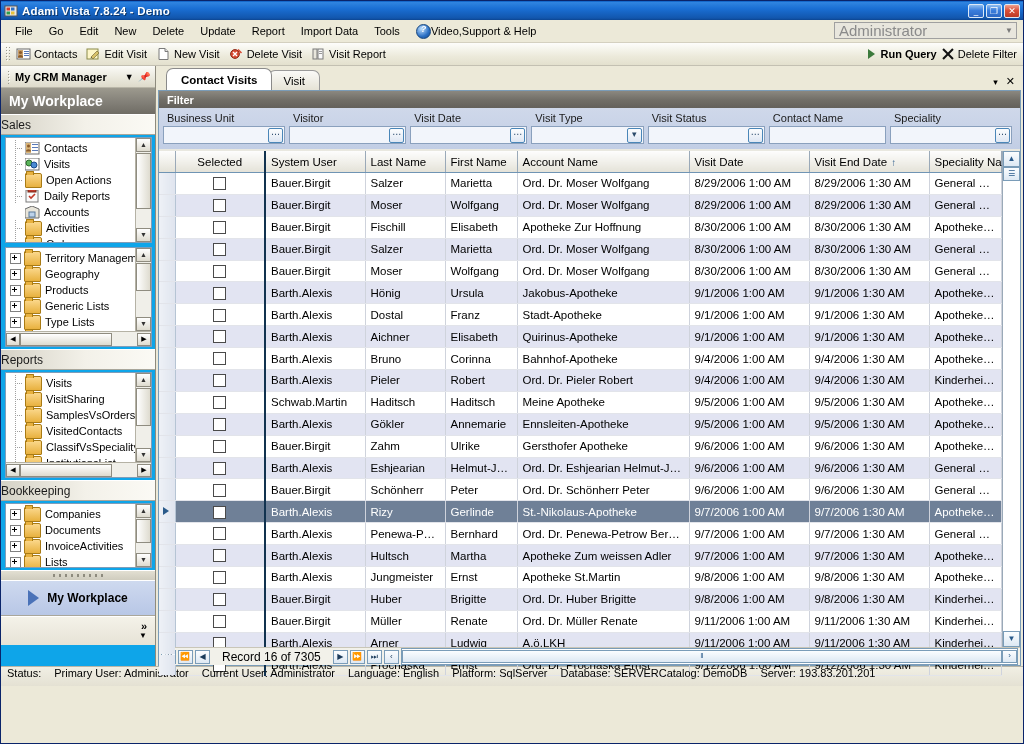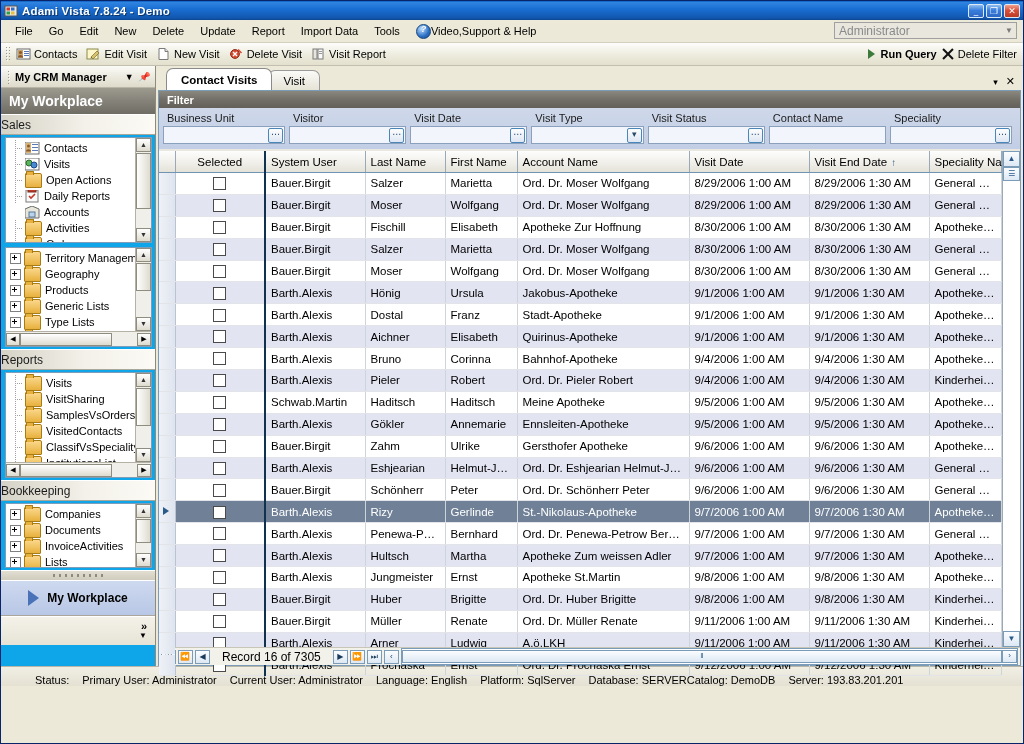--- a/index.html
+++ b/index.html
@@ -30,21 +30,21 @@
     border-bottom:1px solid #d4d0c0;padding-left:6px;position:relative;}
   .menuitem{padding:2px 8px;font-size:11px;color:#000;white-space:nowrap;}
   .menuitem.helpitem{display:flex;align-items:center;gap:0;}
   .helpglobe{width:13px;height:13px;border-radius:50%;
      background:radial-gradient(circle at 35% 30%,#bfe0ff,#2a6fc4 60%,#174a8c);
      border:1px solid #15457f;position:relative;flex:none;}
   .helpglobe:after{content:"?";position:absolute;left:0;right:0;top:-1px;
      text-align:center;color:#fff;font-size:9px;font-weight:bold;}
   .userbox{position:absolute;right:6px;top:2px;width:183px;height:17px;
     background:#e8e6dd;border:1px solid #a0a0a0;box-sizing:border-box;display:flex;align-items:center;}
-  .userbox span{padding-left:4px;color:#8a8a8a;font-size:12px;}
+  .userbox span{padding-left:4px;color:#8a8a8a;font-size:15px;}
   .userbox .arw{margin-left:auto;width:14px;text-align:center;color:#7a7a7a;font-size:8px;}
 
   
   .toolbar{height:22px;display:flex;align-items:center;
     background:linear-gradient(to bottom,#fdfdfb,#eceadb 60%,#e3e0ce);
     border-bottom:1px solid #c3c0b2;padding-left:4px;position:relative;}
   .grip{width:5px;height:16px;margin-right:3px;
     background-image:radial-gradient(circle,#fff 40%,transparent 41%),radial-gradient(circle,#9a9a8e 40%,transparent 41%);
     background-size:3px 3px;background-position:1px 1px,0 0;}
   .tbtn{display:flex;align-items:center;gap:3px;padding:1px 6px 1px 3px;font-size:11px;white-space:nowrap;}
@@ -179,22 +179,22 @@
   .reclbl{font-size:12px;padding:0 10px;white-space:nowrap;}
   .hsb{flex:1;height:15px;border:1px solid #7a9cb8;background:#fff;display:flex;align-items:center;min-width:0;}
   .hsb-thumb{flex:1;height:13px;background:linear-gradient(to bottom,#fbfdff,#dde8f3);border:1px solid #7a9cb8;
     box-sizing:border-box;text-align:center;font-size:8px;line-height:10px;color:#2a5a8a;}
   .hsb-end{width:15px;height:13px;background:linear-gradient(to bottom,#fbfdff,#dde8f3);border:1px solid #7a9cb8;
     box-sizing:border-box;text-align:center;font-size:8px;line-height:10px;color:#2a5a8a;}
 
   
   .msgbar{height:20px;display:flex;align-items:center;padding-left:4px;font-size:11px;font-weight:bold;
     background:#ece9d8;border-top:1px solid #fff;}
-  .statusbar{height:19px;display:flex;align-items:flex-end;font-size:11px;
-    background:linear-gradient(to bottom,#f1efe4,#e4e1d3);border-top:1px solid #b9b6a8;padding-left:28px;}
+  .statusbar{height:19px;display:flex;align-items:flex-start;font-size:11px;
+    background:linear-gradient(to bottom,#f1efe4,#e4e1d3);border-top:1px solid #b9b6a8;}
   .statusbar span{padding:0 9px 0 4px;white-space:nowrap;}
   .statusbar .sfirst{padding-left:6px;}
   .bottomedge{height:6px;background:#ece9d8;}
 </style>
 </head>
 <body>
 
 <div class="app">
 
   <div class="titlebar">

